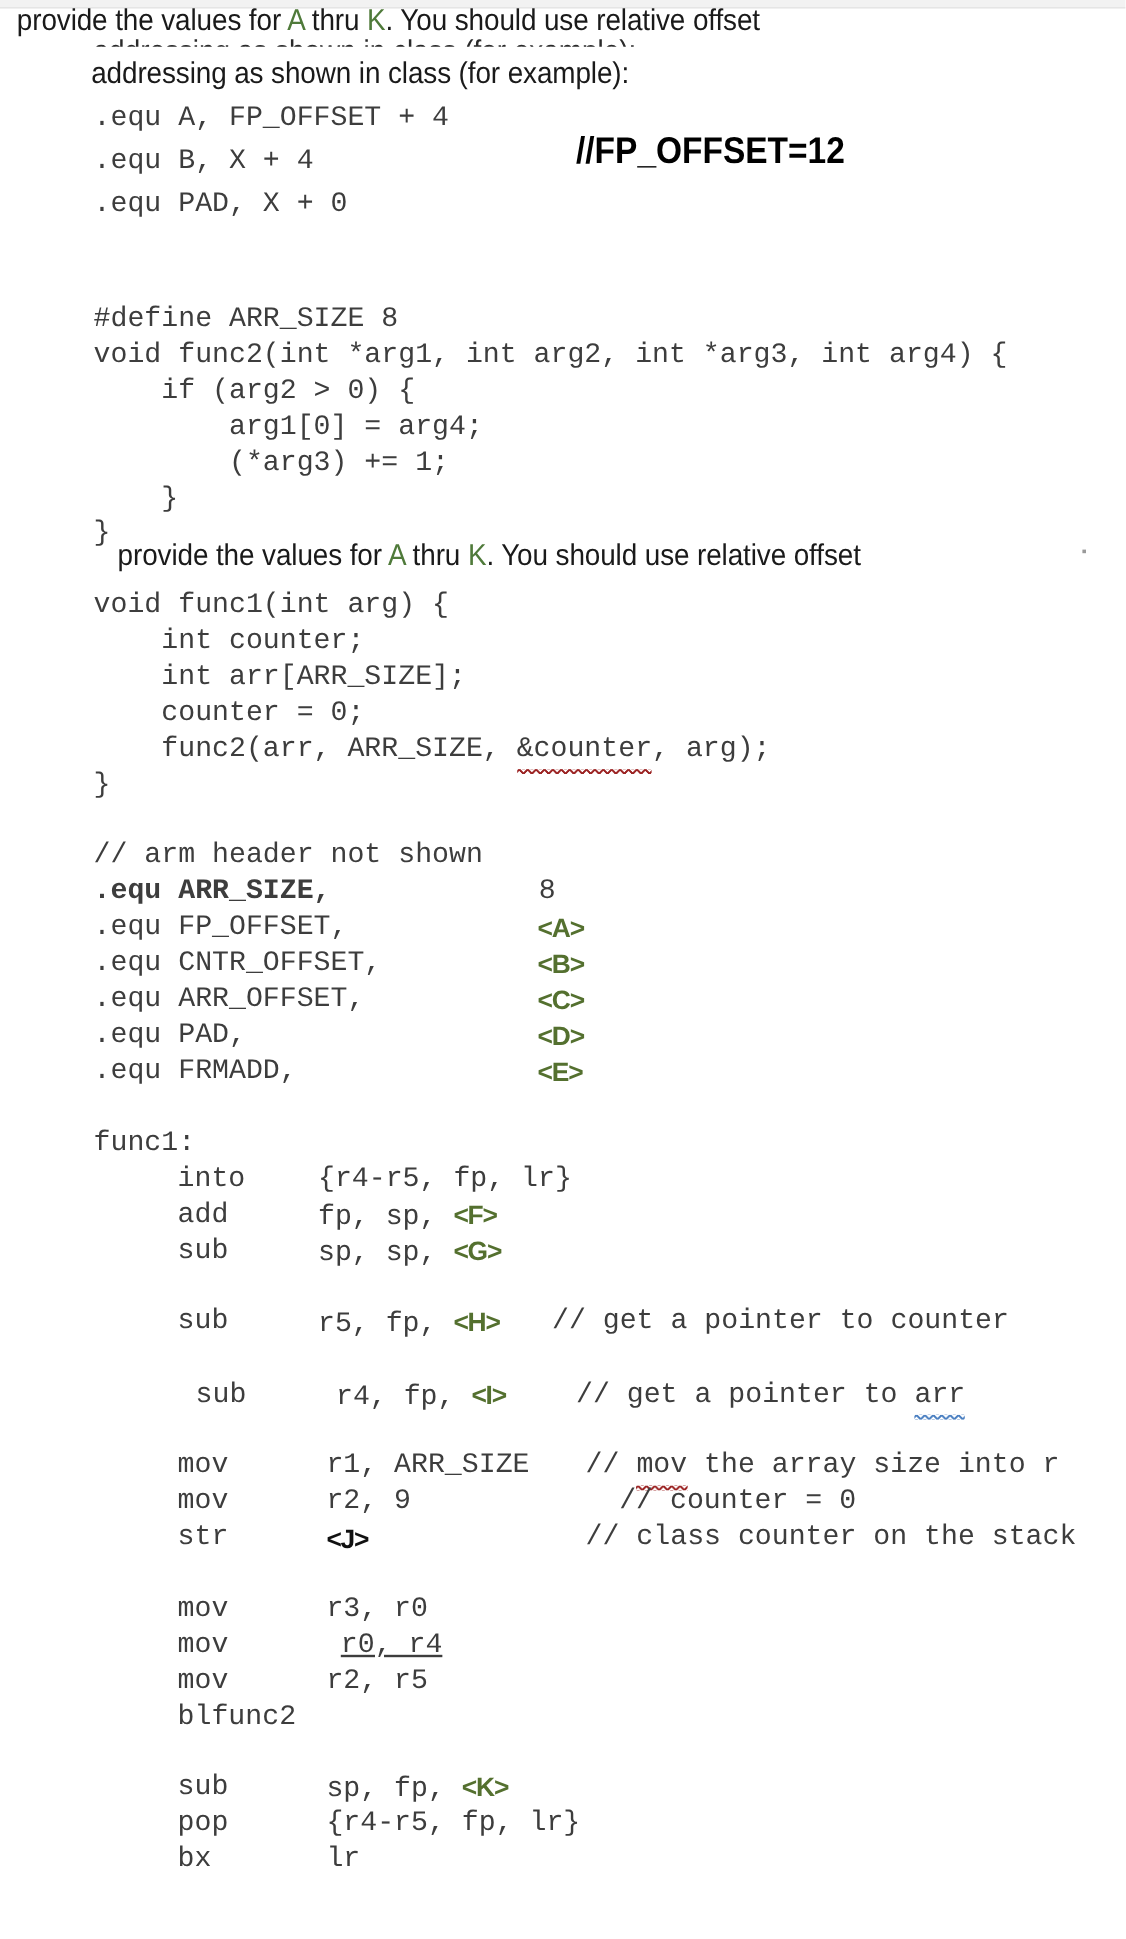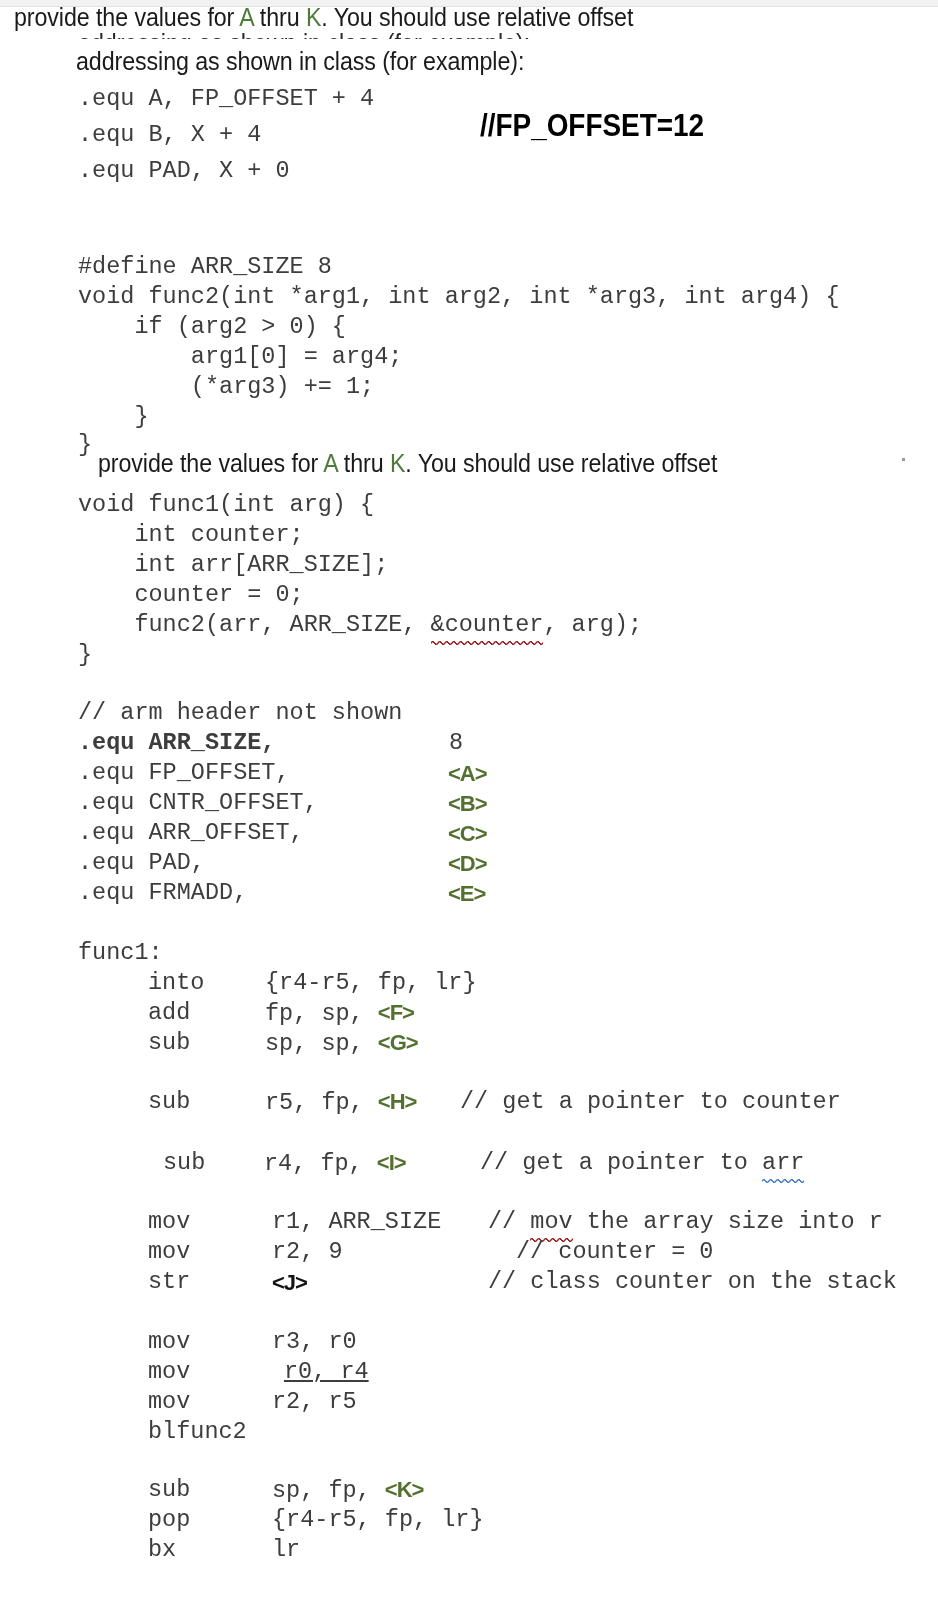--- a/index.html
+++ b/index.html
@@ -191,21 +191,21 @@
 <div class="code" style="top:998px; left:265px;"><span>fp, sp, </span><span class="ph">&lt;F&gt;</span></div>
 
 <div class="code" style="top:1028px; left:148px;"><span>sub</span></div>
 <div class="code" style="top:1028px; left:265px;"><span>sp, sp, </span><span class="ph">&lt;G&gt;</span></div>
 
 <div class="code" style="top:1087px; left:148px;"><span>sub</span></div>
 <div class="code" style="top:1087px; left:265px;"><span>r5, fp, </span><span class="ph">&lt;H&gt;</span></div>
 <div class="code" style="top:1087px; left:460px;"><span>// get a pointer to counter</span></div>
 
 <div class="code" style="top:1148px; left:163px;"><span>sub</span></div>
-<div class="code" style="top:1148px; left:264px;text-align:right;"><span>r4, fp, </span><span class="ph">&lt;I&gt;</span></div>
+<div class="code" style="top:1148px; left:280px;text-align:right;"><span>r4, fp, </span><span class="ph">&lt;I&gt;</span></div>
 <div class="code" style="top:1148px; left:480px;"><span>// get a pointer to </span><span class="sq sq-blue">arr</span></div>
 
 <div class="code" style="top:1207px; left:148px;"><span>mov</span></div>
 <div class="code" style="top:1207px; left:272px;"><span>r1, ARR_SIZE </span></div>
 <div class="code" style="top:1207px; left:488px;"><span>// </span><span class="sq sq-red">mov</span><span> the array size into r</span></div>
 
 <div class="code" style="top:1237px; left:148px;"><span>mov</span></div>
 <div class="code" style="top:1237px; left:272px;"><span>r2, 9</span></div>
 <div class="code" style="top:1237px; left:488px;margin-left:28px;"><span>// counter = 0</span></div>
 

